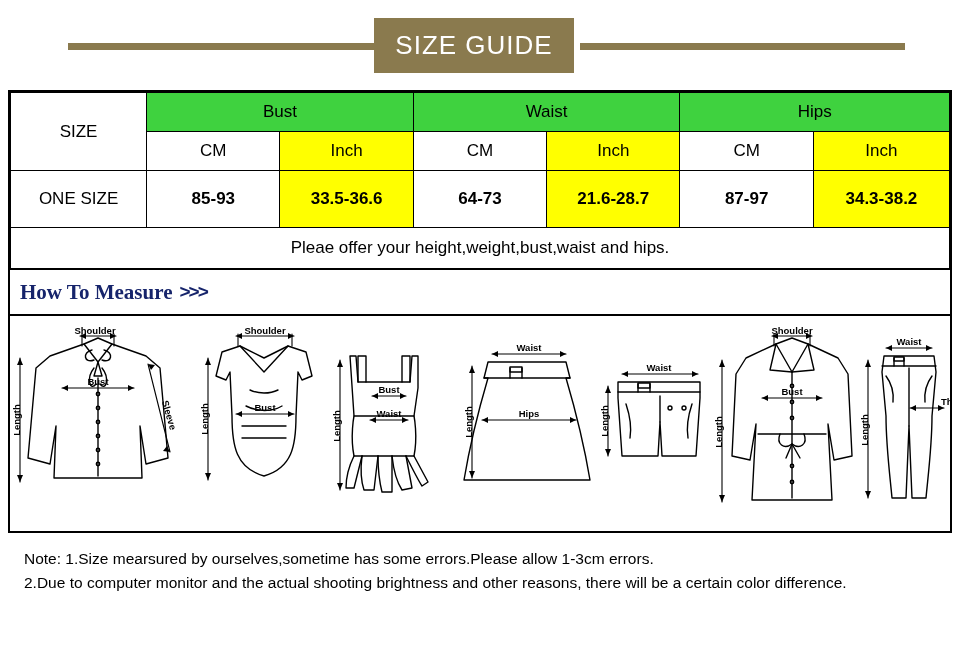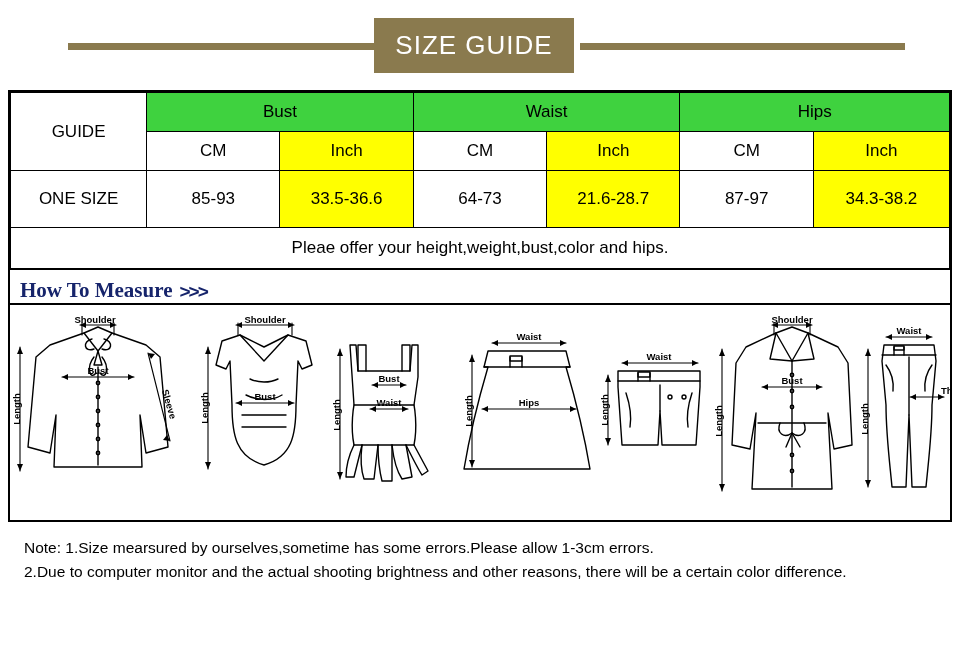--- a/index.html
+++ b/index.html
@@ -77,36 +77,37 @@
     background: #ffff00;
     margin-top: 40px;
   }
   .size-label {
     font-size: 18px;
     font-weight: 400;
   }
   td.val {
     font-size: 18px;
     height: 44px;
+    font-weight: bold;
   }
   .note-row td {
     text-align: left;
     padding-left: 8px;
     font-size: 16px;
     height: 28px;
   }
 
   
   .howto {
     margin: 0 8px;
     border: 2px solid #000;
     border-top: 1.5px solid #000;
-    height: 36px;
+    height: 47px;
     display: flex;
-    align-items: flex-end;
+    align-items: center;
     padding-left: 10px;
     box-sizing: border-box;
   }
   .howto-title {
     font-family: "Liberation Serif", serif;
     font-weight: bold;
     font-size: 21px;
     color: #16246b;
   }
   .howto-arrows {
@@ -156,21 +157,21 @@
       <col style="width:14.5%">
       <col style="width:14.2%">
         <col style="width:14.2%">
       <col style="width:14.2%">
         <col style="width:14.2%">
       <col style="width:14.2%">
         <col style="width:14.5%">
     </colgroup>
     <tbody>
       <tr>
-        <td rowspan="2" class="size-label">GUIDE</td>
+        <td rowspan="2" class="size-label">SIZE</td>
         <td colspan="2" class="grp-head">Bust</td>
         <td colspan="2" class="grp-head">Waist</td>
         <td colspan="2" class="grp-head">Hips</td>
       </tr>
       <tr>
         <td class="sub-head">CM</td>
         <td class="sub-head inch">Inch</td>
         <td class="sub-head">CM</td>
         <td class="sub-head inch">Inch</td>
         <td class="sub-head">CM</td>
@@ -179,21 +180,21 @@
       <tr>
         <td class="size-label">ONE SIZE</td>
         <td class="val">85-93</td>
         <td class="val inch">33.5-36.6</td>
         <td class="val">64-73</td>
         <td class="val inch">21.6-28.7</td>
         <td class="val">87-97</td>
         <td class="val inch">34.3-38.2</td>
       </tr>
       <tr class="note-row">
-        <td colspan="7">Pleae offer your height,weight,bust,color and hips.</td>
+        <td colspan="7">Pleae offer your height,weight,bust,waist and hips.</td>
       </tr>
     </tbody>
   </table>
 </div>
 
 <div class="howto">
   <span class="howto-title">How To Measure</span>
   <span class="howto-arrows">&gt;&gt;&gt;</span>
 </div>
 

